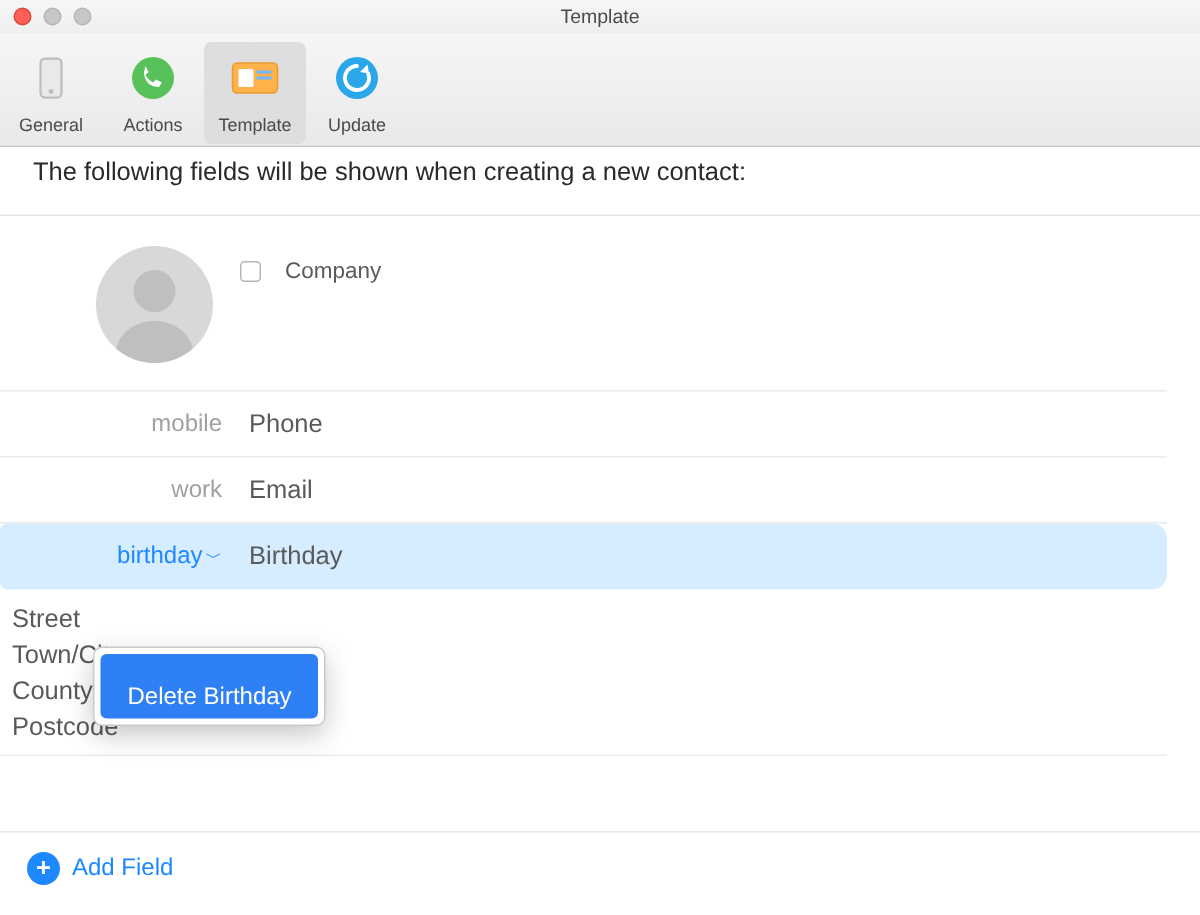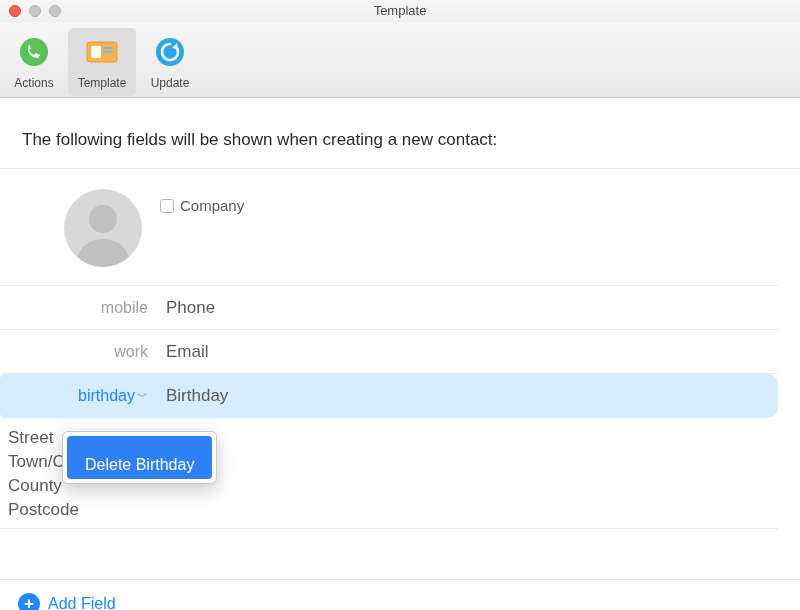--- a/index.html
+++ b/index.html
@@ -15,30 +15,30 @@
     .title { position: absolute; left: 0; right: 0; text-align: center; top: 3px; font-size: 13px; color: #4a4a4a; }
 
     
     .toolbar { background: linear-gradient(#f6f6f6,#e9e9e9); border-bottom: 1px solid #c9c9c9; height: 76px; display: flex; align-items: flex-start; padding-top: 6px; }
     .tb-item { width: 68px; display: flex; flex-direction: column; align-items: center; gap: 4px; padding: 4px 0 6px; border-radius: 5px; cursor: default; }
     .tb-item.selected { background: #dedede; }
     .tb-iconwrap { width: 40px; height: 40px; border-radius: 8px; display: flex; align-items: center; justify-content: center; }
     .tb-label { font-size: 12px; color: #4a4a4a; }
 
     
-    .descbar { padding: 32px 22px 18px; font-size: 17px; color: #2a2a2a; border-bottom: 1px solid #e6e6e6; background: #fff; }
+    .descbar { padding: 7px 22px 18px; font-size: 17px; color: #2a2a2a; border-bottom: 1px solid #e6e6e6; background: #fff; }
 
     
     .main { height: calc(610px - 22px - 76px - 54px - 48px); overflow: hidden; background: #fff; }
 
     .card-header { display: flex; align-items: flex-start; gap: 18px; padding: 20px 0 18px 64px; border-bottom: 1px solid #eaeaea; margin: 0 22px 0 0; }
     .avatar { width: 78px; height: 78px; border-radius: 50%; background: #d8d8d8; position: relative; overflow: hidden; flex-shrink: 0; }
     .avatar svg { position: absolute; inset: 0; }
     .card-name { font-size: 32px; font-weight: 400; color: #5a5a5a; letter-spacing: 0.2px; margin-top: 4px; }
-    .company-row { margin-top: 8px; display: flex; align-items: center; gap: 6px; color: #5a5a5a; font-size: 15px; }
+    .company-row { margin-top: 8px; display: flex; align-items: center; gap: 16px; color: #5a5a5a; font-size: 15px; }
     .company-check { width: 14px; height: 14px; border: 1px solid #b5b5b5; border-radius: 3px; background: #fff; }
 
     .fields { margin-top: 0; }
     .field-row { display: flex; align-items: center; height: 44px; border-bottom: 1px solid #eaeaea; margin-right: 22px; position: relative; }
     .field-row.highlight { background: #d6ecff; border-top-left-radius: 5px; border-bottom-left-radius: 5px; border-top-right-radius: 10px; border-bottom-right-radius: 10px; border-bottom: none; }
     .field-label { width: 158px; padding-right: 10px; text-align: right; font-size: 16px; color: #a1a1a1; font-weight: 500; }
     .field-label.active { color: #1e88ff; display: flex; align-items: center; justify-content: flex-end; gap: 2px; }
     .field-value { font-size: 17px; color: #5a5a5a; padding-left: 8px; }
     .chev { font-size: 11px; color: #1e88ff; }
 
@@ -64,20 +64,29 @@
   <div class="traffic">
     <div class="dot close"></div>
     <div class="dot min"></div>
     <div class="dot max"></div>
   </div>
   <div class="title">Template</div>
 </div>
 
 <div class="toolbar">
 
+  <div class="tb-item">
+    <div class="tb-iconwrap">
+      <svg width="34" height="34" viewBox="0 0 34 34">
+        <rect x="10" y="4" width="14" height="26" rx="3" fill="#e9e9e9" stroke="#bdbdbd" stroke-width="1.5"></rect>
+        <circle cx="17" cy="26" r="1.6" fill="#bdbdbd"></circle>
+      </svg>
+    </div>
+    <div class="tb-label">General</div>
+  </div>
 
   <div class="tb-item">
     <div class="tb-iconwrap">
       <svg width="34" height="34" viewBox="0 0 34 34">
         <circle cx="17" cy="17" r="14" fill="#58c15a"></circle>
         <path d="M11 13 c0 6 4 10 10 10 l2 -3 -4 -2 -2 2 c-2 -1 -4 -3 -5 -5 l2 -2 -2 -4 z" fill="#fff"></path>
       </svg>
     </div>
     <div class="tb-label">Actions</div>
   </div>

